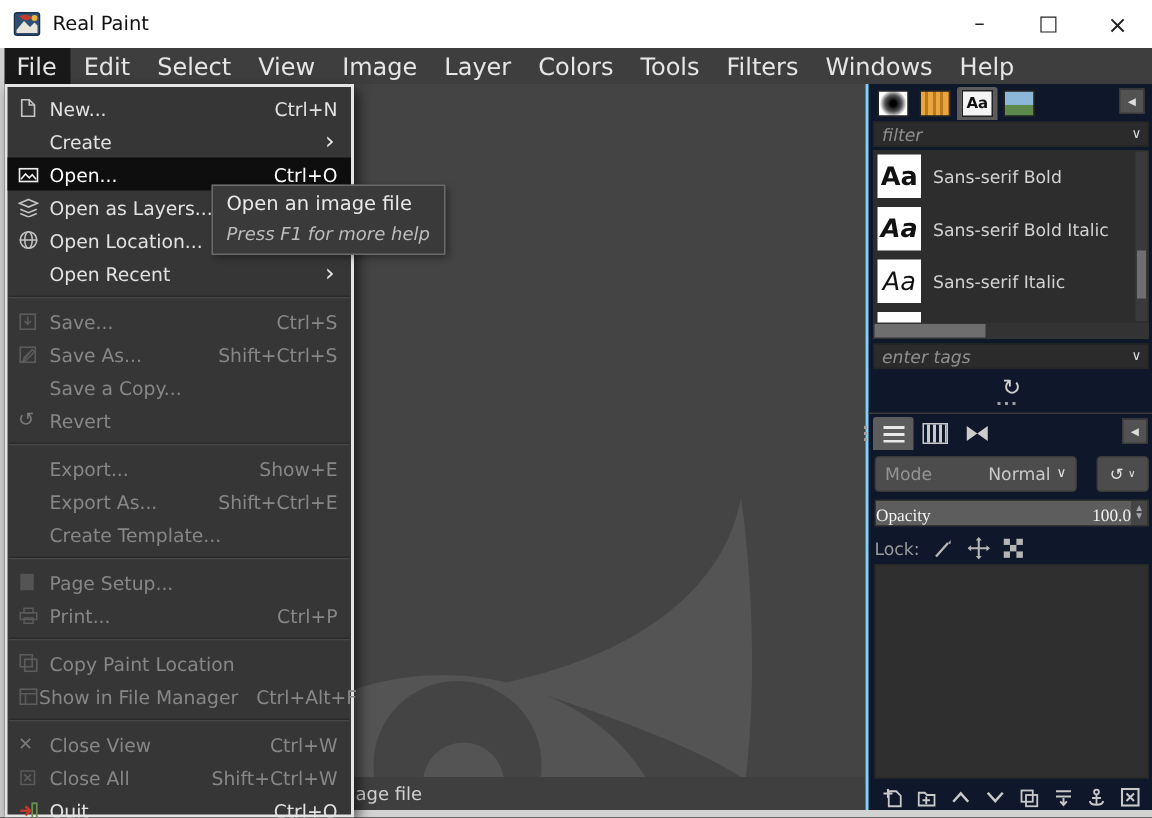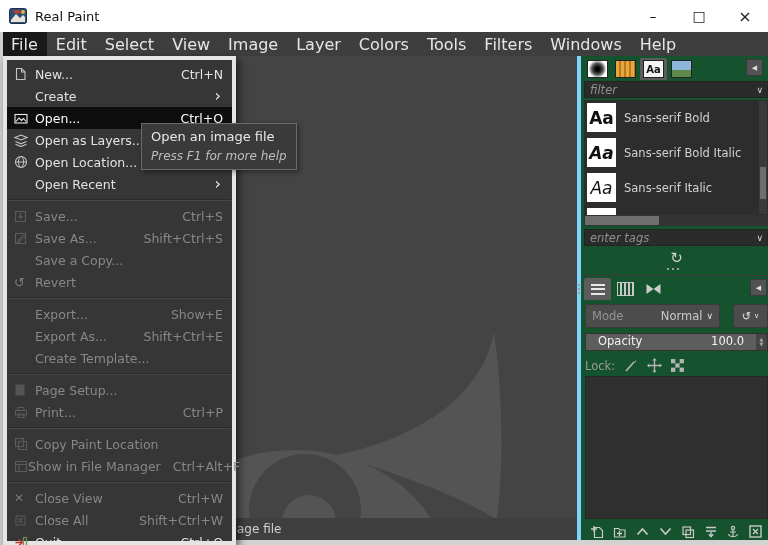--- a/index.html
+++ b/index.html
@@ -25,22 +25,22 @@
   .mb-item.active{background:#191919;}
 
   
   .left-frame{position:absolute;left:0;top:32px;width:3px;height:513px;background:#d0d0d0;}
   .canvas{position:absolute;left:3px;top:56px;width:574px;height:462px;background:#444444;overflow:hidden;}
   .statusbar{position:absolute;left:3px;top:518px;width:574px;height:22px;background:#3f3f3f;}
   .status-text{position:absolute;left:234px;top:4px;font-size:12px;color:#d2d2d2;}
   .bottom-strip{position:absolute;left:3px;top:540px;width:765px;height:5px;background:#d2d2d2;}
 
   
-  .dock{position:absolute;left:577px;top:56px;width:191px;height:484px;background:#14532d;
-        border-left:4px solid #7dd3fc;box-sizing:border-box;font-size:11.5px;color:#cfcfcf;}
+  .dock{position:absolute;left:577px;top:56px;width:191px;height:484px;background:#0f172a;
+        border-left:2px solid #7dd3fc;box-sizing:border-box;font-size:11.5px;color:#cfcfcf;}
   .tabrow{display:flex;align-items:flex-end;height:24px;padding-left:3px;position:relative;}
   .tab{width:27px;height:22px;display:flex;align-items:center;justify-content:center;margin-right:1px;}
   .tab.active{background:#5c5c5c;border-radius:2px 2px 0 0;}
   .panel-menu-btn{position:absolute;right:5px;top:3px;width:15px;height:15px;background:#525252;
                   border:1px solid #3a3a3a;display:flex;align-items:center;justify-content:center;
                   color:#ddd;font-size:7px;}
   .thumb-brush{width:19px;height:16px;background:radial-gradient(circle,#000 15%,#555 45%,#fff 72%);border:1px solid #222;}
   .thumb-pattern{width:19px;height:16px;border:1px solid #222;
                  background:repeating-linear-gradient(90deg,#eaa63e 0 3px,#b97a1e 3px 5px);}
   .thumb-aa{width:19px;height:16px;background:#f4f4f4;border:1px solid #222;color:#111;
@@ -75,32 +75,32 @@
   .mode-row{position:absolute;left:4px;top:28px;width:183px;height:24px;display:flex;gap:13px;}
   .mode-select{flex:1;background:#4c4c4c;border:1px solid #3a3a3a;border-radius:3px;
                display:flex;align-items:center;padding:0 6px;}
   .mode-label{color:#949494;flex:1;}
   .mode-value{color:#c9c9c9;margin-right:4px;}
   .mode-chev{color:#e2e2e2;font-size:9px;}
   .mode-reset{width:33px;background:#4c4c4c;border:1px solid #3a3a3a;border-radius:3px;
               display:flex;align-items:center;justify-content:center;gap:3px;color:#e2e2e2;}
   .opacity-row{position:absolute;left:4px;top:57px;width:183px;height:18px;display:flex;
                border:1px solid #333;box-sizing:border-box;}
-  .opacity-bar{flex:1;background:#5d5d5d;display:flex;align-items:flex-start;padding:0 12px;color:#f2f2f2;}
+  .opacity-bar{flex:1;background:#5d5d5d;display:flex;align-items:flex-end;padding:0 0;color:#f2f2f2;font-family:Liberation Serif, serif;}
   .opacity-bar .val{margin-left:auto;}
   .spin{width:11px;background:#454545;display:flex;flex-direction:column;align-items:center;justify-content:center;color:#a8a8a8;font-size:5px;line-height:5px;}
   .lock-row{position:absolute;left:4px;top:82px;display:flex;align-items:center;gap:9px;color:#9a9a9a;}
   .layers-list{position:absolute;left:4px;top:100px;width:183px;height:143px;background:#2f2f2f;border:1px solid #272727;box-sizing:border-box;}
   .layer-toolbar{position:absolute;left:0px;top:246px;width:191px;height:19px;display:flex;
                  align-items:center;justify-content:space-between;padding:0 7px;box-sizing:border-box;}
   .lt-btn{width:18px;height:16px;display:flex;align-items:center;justify-content:center;color:#c9c9c9;font-size:11px;}
 
   
   .file-menu{position:absolute;left:3px;top:56px;width:233px;height:489px;background:#363636;
-             border:4px solid #e5e5e5;box-sizing:border-box;box-shadow:3px 3px 8px rgba(0,0,0,.55);
+             border:2px solid #e5e5e5;box-sizing:border-box;box-shadow:3px 3px 8px rgba(0,0,0,.55);
              padding-top:3px;z-index:50;}
   .mi{height:22px;display:flex;align-items:center;padding:0 9px 0 7px;font-size:12.5px;color:#e2e2e2;}
   .mi .ico{width:21px;display:flex;align-items:center;justify-content:flex-start;}
   .mi .lbl{flex:1;white-space:nowrap;}
   .mi .acc{margin-left:12px;}
   .mi .sub{font-size:16px;line-height:10px;color:#e8e8e8;margin-right:2px;}
   .mi.disabled{color:#878787;}
   .mi.disabled svg{opacity:.55;}
   .mi.hl{background:#0e0e0e;color:#fff;}
   .sep{height:1px;background:#2a2a2a;border-bottom:1px solid #474747;margin:4px 1px;}

